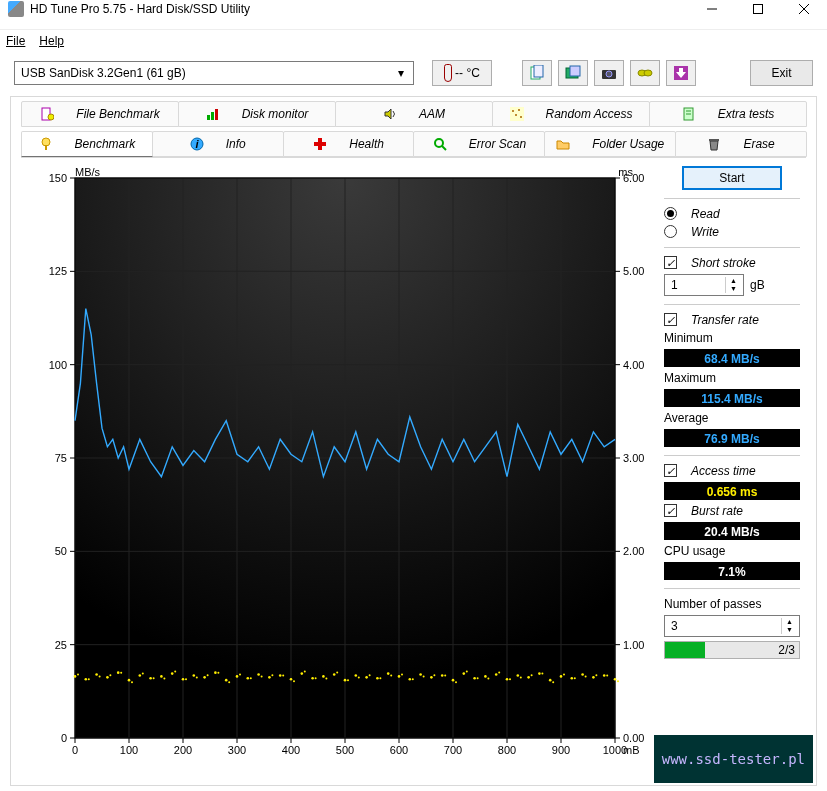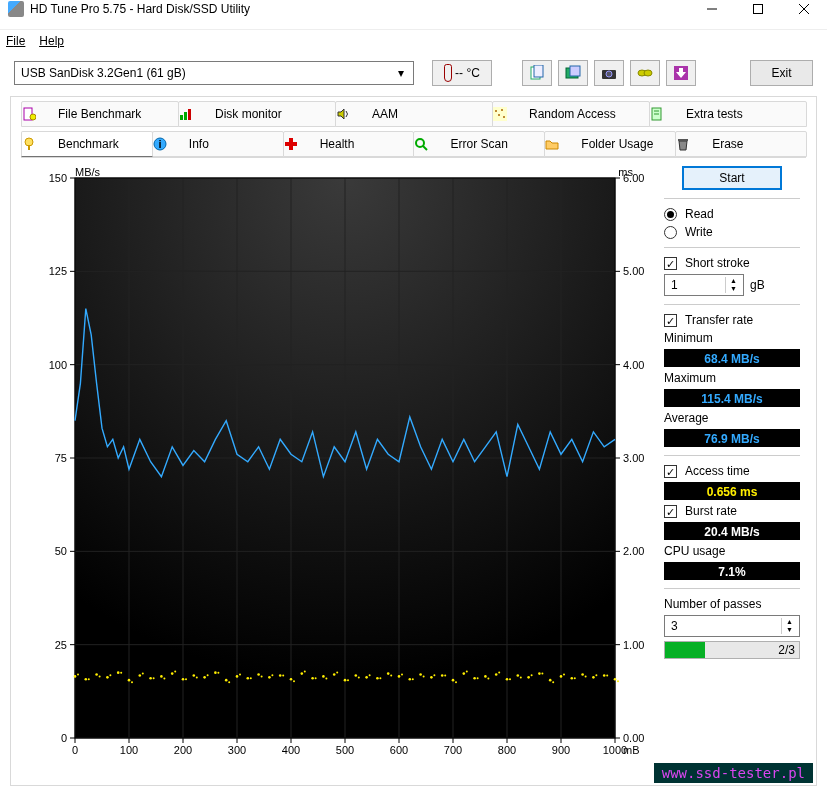--- a/index.html
+++ b/index.html
@@ -15,47 +15,47 @@
 .combo { flex:0 0 400px; height:24px; border:1px solid #7a7a7a; display:flex; align-items:center; padding:0 4px 0 6px; background:#fff; justify-content:space-between;}
 .combo .dd { width:16px; height:16px; display:flex; align-items:center; justify-content:center; }
 .temp { width:60px; height:26px; border:1px solid #adadad; margin-left:12px; display:flex; align-items:center; justify-content:center; gap:3px; background:#f0f0f0;}
 .therm { width:8px; height:18px; border:1px solid #900; border-radius:4px 4px 6px 6px; position:relative;}
 .tbtn { width:30px; height:26px; border:1px solid #adadad; background:#f0f0f0; display:flex; align-items:center; justify-content:center;}
 .tbtn.purple svg { fill:#a0a; }
 .exitwrap { margin-left:auto; }
 .exit { width:63px; height:26px; border:1px solid #adadad; background:#e9e9e9; text-align:center; line-height:24px;}
 .outer-panel { margin:2px 10px 0 10px; border:1px solid #d9d9d9; height:690px; position:relative; background:#fff;}
 .tabs-row { display:flex; height:24px; padding-left:10px; gap:0; margin-top:4px;}
-.tab { flex:1; display:flex; align-items:center; justify-content:flex-start; gap:22px; border:1px solid #d9d9d9; border-bottom:none; background:#fff; border-radius:2px 2px 0 0; margin-right:-1px;}
+.tab { flex:1; display:flex; align-items:center; justify-content:center; gap:22px; border:1px solid #d9d9d9; border-bottom:none; background:#fff; border-radius:2px 2px 0 0; margin-right:-1px;font-style:italic;}
 .tab.inactive { background:#fafafa; border:1px solid #d9d9d9; border-top:1px solid #d9d9d9; }
 .tab.active { background:#fff; border-bottom:1px solid #737373; position:relative; z-index:2;}
 .tab .ticon { width:14px; height:14px; }
 .tab-strip-outer { display:flex; padding:0 10px;}
 .tabs2 { display:flex; height:26px; padding:0; }
 .tabs2 .tab { height:26px; }
 .panel-body { border-top:1px solid #d9d9d9; margin:0 10px; height:628px; position:relative;}
 .chart-area { position:absolute; left:6px; top:8px; width:630px; height:608px; }
 .side-panel { position:absolute; right:6px; top:8px; width:136px; display:flex; flex-direction:column; gap:4px; }
 .startbtn { width:100px; height:24px; align-self:center; border:2px solid #0078d7; background:#e5f1fb; text-align:center; line-height:20px;}
-.radio-row, .check-row { display:flex; align-items:flex-end; gap:8px; }
+.radio-row, .check-row { display:flex; align-items:flex-start; gap:14px;font-style:italic; }
 .radio { width:13px; height:13px; border:1px solid #333; border-radius:50%; display:flex; align-items:center; justify-content:center;}
 .radio.checked::after { content:''; width:7px; height:7px; background:#000; border-radius:50%;}
 .check { width:13px; height:13px; border:1px solid #333; display:flex; align-items:center; justify-content:center; font-size:10px; line-height:10px;}
 .check.checked::after { content:'✓'; font-size:11px; color:#000;}
 .spin { width:80px; height:22px; border:1px solid #7a7a7a; display:flex; align-items:center; padding:0 2px 0 6px; justify-content:space-between;}
 .spin .arrows { width:16px; display:flex; flex-direction:column; font-size:7px; line-height:8px; border-left:1px solid #ccc; text-align:center;}
 hr.sep { border:none; border-top:1px solid #ccc; margin:4px 0;}
 .stat-label { font-size:12px; }
 .stat-box { background:#000; color:#33aaff; text-align:center; height:18px; line-height:18px; font-weight:bold; border:1px solid #000;}
 .stat-box.yellow { color:#ffee00; }
 .stat-box.white { color:#fff; }
 .prog { width:100%; height:18px; border:1px solid #b0b0b0; background:#e8e8e8; display:flex; align-items:center;}
 .prog .bar { height:100%; background:#06b025; width:40px;}
 .prog .txt { margin-left:auto; padding-right:4px;}
-.watermark { position:absolute; right:14px; bottom:8px; color:#d946ef; font-family:monospace; font-size:14px; background:#033; padding:2px 8px;}
+.watermark { position:absolute; right:14px; bottom:8px; color:#c4b5fd; font-family:monospace; font-size:14px; background:#033; padding:16px 8px;}
 svg text { font-size:11px; fill:#000; }
 </style>
 </head>
 <body>
 
 <div class="titlebar">
   <div class="icon"></div>
   <div class="title">HD Tune Pro 5.75 - Hard Disk/SSD Utility</div>
   <div class="winbtns">
     <div class="winbtn">

